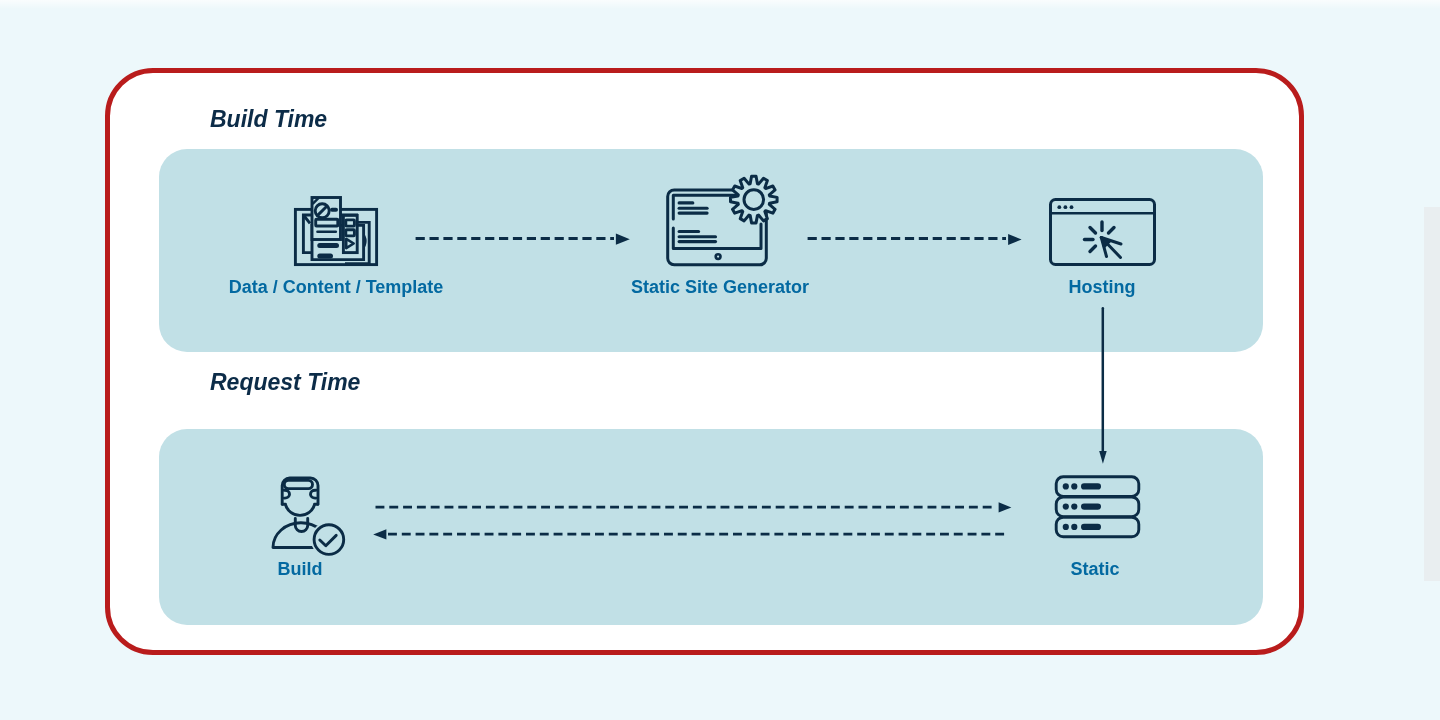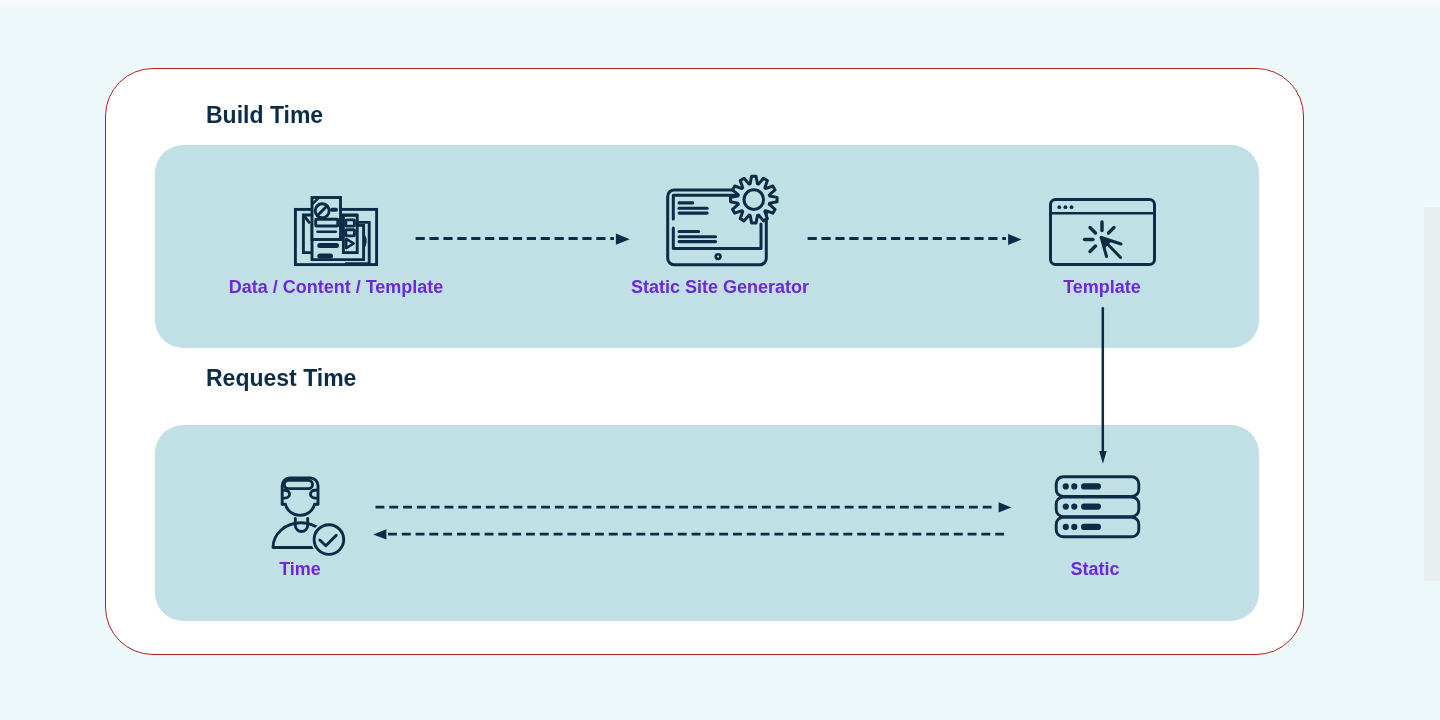--- a/index.html
+++ b/index.html
@@ -1,25 +1,25 @@
 <!DOCTYPE html>
 <html><head>
 <meta charset="utf-8">
 <style>
   * { box-sizing: border-box; margin:0; padding:0; }
   html,body { width:1440px; height:720px; overflow:hidden; }
   body { background:#edf8fb; font-family:"Liberation Sans", sans-serif; }
   .stage { position:relative; width:1440px; height:720px; }
   .card {
     position:absolute; left:105px; top:68px; width:1199px; height:587px;
-    background:#fff; border:1px solid #b91c1c; border-radius:48px;
+    background:#fff; border:5px solid #b91c1c; border-radius:48px;font-style:italic;
   }
   .sec-title { position:absolute; font-size:23px; font-weight:bold; color:#0c2c48; }
   .panel { position:absolute; background:#c1e0e6; border-radius:28px; }
-  .label { position:absolute; font-size:18px; font-weight:bold; color:#6d28d9; text-align:center; white-space:nowrap; transform:translateX(-50%); }
+  .label { position:absolute; font-size:18px; font-weight:bold; color:#0369a1; text-align:center; white-space:nowrap; transform:translateX(-50%); }
   .top-fade { position:absolute; left:0; top:0; width:1440px; height:9px;
        background:linear-gradient(to bottom, rgba(255,255,255,0.72), rgba(255,255,255,0)); }
   .scrollbar { position:absolute; right:0; width:16px; background:#e9eef0; }
 </style>
 </head>
 <body>
 
 <div class="stage">
   <div class="top-fade"></div>
   <div class="card">
@@ -152,18 +152,18 @@
       </g>
       <g>
         <line x1="388" y1="534.2" x2="1006.8" y2="534.2" stroke-width="2.8" stroke-dasharray="8.9 4.9" stroke-linecap="butt"></line>
         <path d="M386.4,529.2 L373.2,534.4 L386.4,539.5 Z" fill="#0b2c46" stroke="none"></path>
       </g>
     </g>
   </svg>
 
   <div class="label" style="left:336px; top:277px;">Data / Content / Template</div>
   <div class="label" style="left:720px; top:277px;text-align:right;">Static Site Generator</div>
-  <div class="label" style="left:1102px; top:277px;">Template</div>
-  <div class="label" style="left:300px; top:559px;">Time</div>
+  <div class="label" style="left:1102px; top:277px;">Hosting</div>
+  <div class="label" style="left:300px; top:559px;">Build</div>
   <div class="label" style="left:1095px; top:559px;">Static</div>
 
   <div class="scrollbar" style="top:207px; height:374px;"></div>
 </div>
 
 </body></html>

